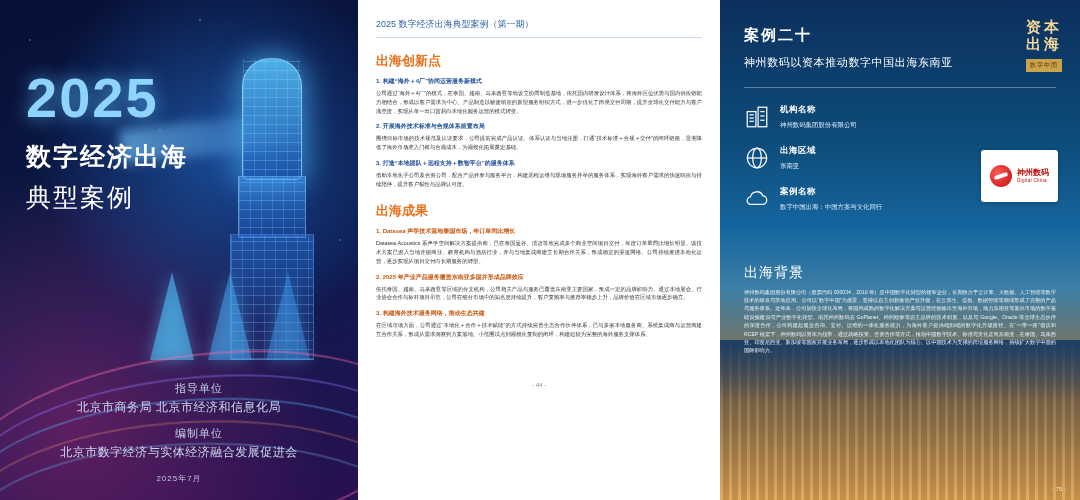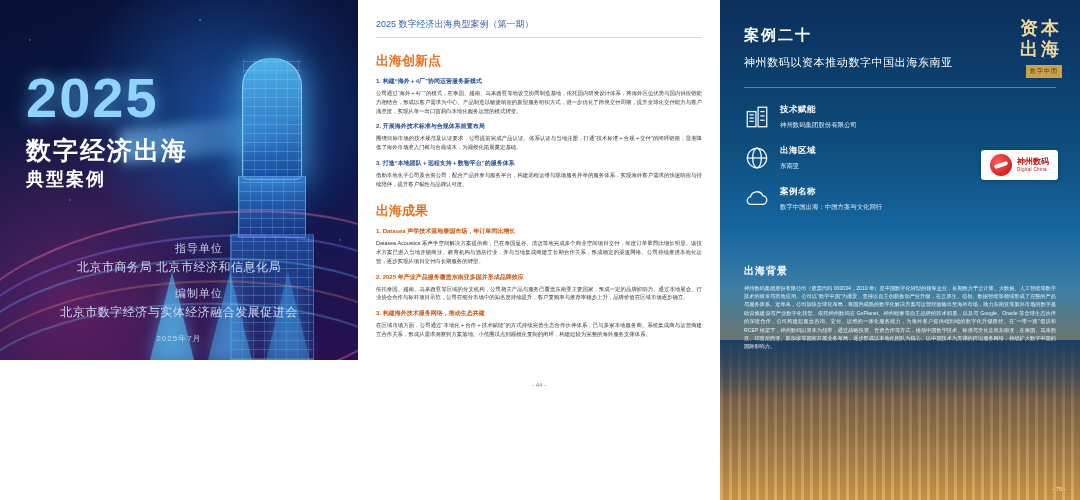--- a/index.html
+++ b/index.html
@@ -5,21 +5,21 @@
   html,body{margin:0;padding:0;}
   body{
     width:1080px;height:500px;overflow:hidden;
     font-family:"Liberation Sans","DejaVu Sans",sans-serif;
     background:#ffffff;
   }
   .stage{position:relative;width:1080px;height:500px;display:flex;}
 
   
   .cover{
-    position:relative;width:358px;height:360px;overflow:hidden;
+    position:relative;width:358px;height:500px;overflow:hidden;
     background:
       radial-gradient(circle at 62% 30%, rgba(40,120,220,.55) 0%, rgba(8,20,60,0) 45%),
       radial-gradient(circle at 20% 85%, rgba(180,40,120,.45) 0%, rgba(8,20,60,0) 50%),
       linear-gradient(160deg,#071036 0%,#0a1742 35%,#0d1a4e 60%,#2a1050 100%);
   }
   .cover .stars{position:absolute;inset:0;
     background-image:
       radial-gradient(1px 1px at 30px 40px,#9fc6ff,transparent),
       radial-gradient(1px 1px at 120px 90px,#cfe2ff,transparent),
       radial-gradient(1px 1px at 260px 60px,#9fc6ff,transparent),
@@ -65,22 +65,22 @@
   .waves i{position:absolute;left:-40px;width:460px;height:180px;border-radius:50%;
     border:2px solid rgba(255,120,180,.35);filter:blur(.4px);}
   .waves i:nth-child(1){top:40px;border-color:rgba(255,110,170,.45);transform:rotate(-8deg);}
   .waves i:nth-child(2){top:62px;border-color:rgba(150,120,255,.4);transform:rotate(-6deg);}
   .waves i:nth-child(3){top:84px;border-color:rgba(90,180,255,.4);transform:rotate(-4deg);}
   .waves i:nth-child(4){top:106px;border-color:rgba(255,150,120,.3);transform:rotate(-3deg);}
   .waves i:nth-child(5){top:128px;border-color:rgba(120,210,255,.3);transform:rotate(-2deg);}
   .cover-texts{position:absolute;left:26px;top:70px;color:#fff;}
   .year{font-size:56px;font-weight:bold;letter-spacing:2px;color:#8fd3ff;
         text-shadow:0 0 18px rgba(90,190,255,.8);line-height:1;}
-  .t1{font-size:25px;font-weight:bold;margin-top:8px;letter-spacing:2px;font-family:Liberation Serif, serif;}
-  .t2{font-size:18px;font-weight:bold;letter-spacing:2px;}
+  .t1{font-size:25px;font-weight:bold;margin-top:14px;letter-spacing:2px;font-family:Liberation Serif, serif;}
+  .t2{font-size:25px;font-weight:normal;margin-top:8px;letter-spacing:2px;}
   .issue{margin-top:22px;display:inline-block;border:1px solid rgba(160,220,255,.75);
          padding:4px 12px;font-size:13px;letter-spacing:3px;color:#d8ecff;}
   .issue .bar{display:inline-block;width:3px;height:12px;background:#5bbcf7;margin-right:7px;vertical-align:-1px;}
   .cover-foot{position:absolute;left:0;right:0;bottom:16px;text-align:center;color:#cfe0f5;}
   .cf-l{font-size:11px;letter-spacing:1px;opacity:.9;margin-bottom:3px;margin-left:40px;}
   .cf-v{font-size:12px;letter-spacing:.5px;opacity:.95;margin-bottom:10px;}
   .cf-date{font-size:8px;letter-spacing:1px;opacity:.85;margin-top:12px;}
 
   
   .page{position:relative;width:362px;height:396px;background:#fff;padding:0 18px;box-sizing:border-box;}
@@ -100,39 +100,39 @@
       linear-gradient(180deg,rgba(10,40,80,.55),rgba(210,150,70,.15)),
       repeating-linear-gradient(90deg,rgba(255,220,160,.30) 0 3px,rgba(120,80,40,.22) 3px 9px),
       linear-gradient(180deg,#9b6f3c,#d8a050);
     opacity:.95;}
   .case .photo:after{content:"";position:absolute;left:0;right:0;top:0;height:60px;
     background:linear-gradient(180deg,rgba(18,60,105,.9),rgba(18,60,105,0));}
   .case-inner{position:relative;z-index:3;padding:26px 24px 0;color:#fff;}
   .case-no{font-size:15px;font-weight:bold;letter-spacing:2px;}
   .case-ttl{font-size:11px;margin-top:9px;letter-spacing:.6px;line-height:1.5;}
   .zbch{position:absolute;right:18px;top:18px;text-align:right;}
-  .zbch .z1,.zbch .z2{font-size:18px;font-weight:bold;color:#f2d79a;letter-spacing:3px;line-height:1.15;}
+  .zbch .z1,.zbch .z2{font-size:15px;font-weight:bold;color:#f2d79a;letter-spacing:3px;line-height:1.15;}
   .zbch .seal{display:inline-block;margin-top:4px;background:#c9a24a;color:#5b3a12;font-size:6px;
     padding:2px 4px;letter-spacing:1px;transform:rotate(0deg);}
   .hr-gold{height:1px;background:rgba(255,255,255,.35);margin:16px 24px 0;position:relative;z-index:3;}
   .info{position:relative;z-index:3;padding:16px 24px 0;}
   .irow{display:flex;align-items:flex-start;margin-bottom:15px;}
   .icn{width:26px;height:26px;flex:0 0 26px;margin-right:10px;opacity:.95;}
   .icn svg{width:26px;height:26px;display:block;}
   .ilab{font-size:8.5px;color:#ffffff;font-weight:bold;margin-bottom:4px;letter-spacing:.5px;}
   .ival{font-size:6.4px;color:#dce9f7;line-height:1.5;}
   .logo-box{position:absolute;right:22px;top:150px;z-index:4;background:#fff;border-radius:3px;
-    padding:4px 9px;display:flex;align-items:center;gap:5px;box-shadow:0 1px 4px rgba(0,0,0,.25);}
+    padding:15px 9px;display:flex;align-items:center;gap:5px;box-shadow:0 1px 4px rgba(0,0,0,.25);}
   .logo-mark{width:22px;height:22px;border-radius:50%;
     background:radial-gradient(circle at 35% 35%,#ff5a5a,#c20c0c);position:relative;}
   .logo-mark:after{content:"";position:absolute;left:4px;top:9px;width:14px;height:4px;background:#fff;
     border-radius:2px;transform:rotate(-18deg);}
   .logo-cn{font-size:8px;color:#c20c0c;font-weight:bold;line-height:1.1;}
   .logo-en{font-size:4.6px;color:#c20c0c;letter-spacing:.3px;}
-  .bg-h{position:relative;z-index:3;padding:4px 24px 0;font-size:10px;font-weight:bold;color:#fff;letter-spacing:1px;margin-top:48px;}
+  .bg-h{position:relative;z-index:3;padding:4px 24px 0;font-size:14px;font-weight:normal;color:#fff;letter-spacing:1px;margin-top:48px;}
   .bg-p{position:relative;z-index:3;padding:6px 24px 0;font-size:5.2px;line-height:1.62;color:#eaf2fb;text-align:justify;}
   .case .pg{position:absolute;right:14px;bottom:8px;font-size:6px;color:#f6e3c0;z-index:4;}
 </style>
 </head>
 <body>
 
 <div class="stage">
 
   <div class="cover">
     <div class="stars"></div>
@@ -236,21 +236,21 @@
               <rect x="13" y="3" width="8" height="18"></rect>
             <line x1="5" y1="10" x2="9" y2="10"></line>
               <line x1="5" y1="13" x2="9" y2="13"></line>
               <line x1="5" y1="16" x2="9" y2="16"></line>
             <line x1="15" y1="7" x2="19" y2="7"></line>
               <line x1="15" y1="11" x2="19" y2="11"></line>
               <line x1="15" y1="15" x2="19" y2="15"></line>
           </svg>
         </span>
         <span>
-          <span class="ilab" style="display:block">技术赋能</span>
+          <span class="ilab" style="display:block">机构名称</span>
           <span class="ival" style="display:block">神州数码集团股份有限公司</span>
         </span>
       </div>
 
       <div class="irow">
         <span class="icn">
           <svg viewBox="0 0 24 24" fill="none" stroke="#ffffff" stroke-width="1.2">
             <circle cx="12" cy="12" r="9"></circle>
               <ellipse cx="12" cy="12" rx="4" ry="9"></ellipse>
             <line x1="3" y1="12" x2="21" y2="12"></line>

